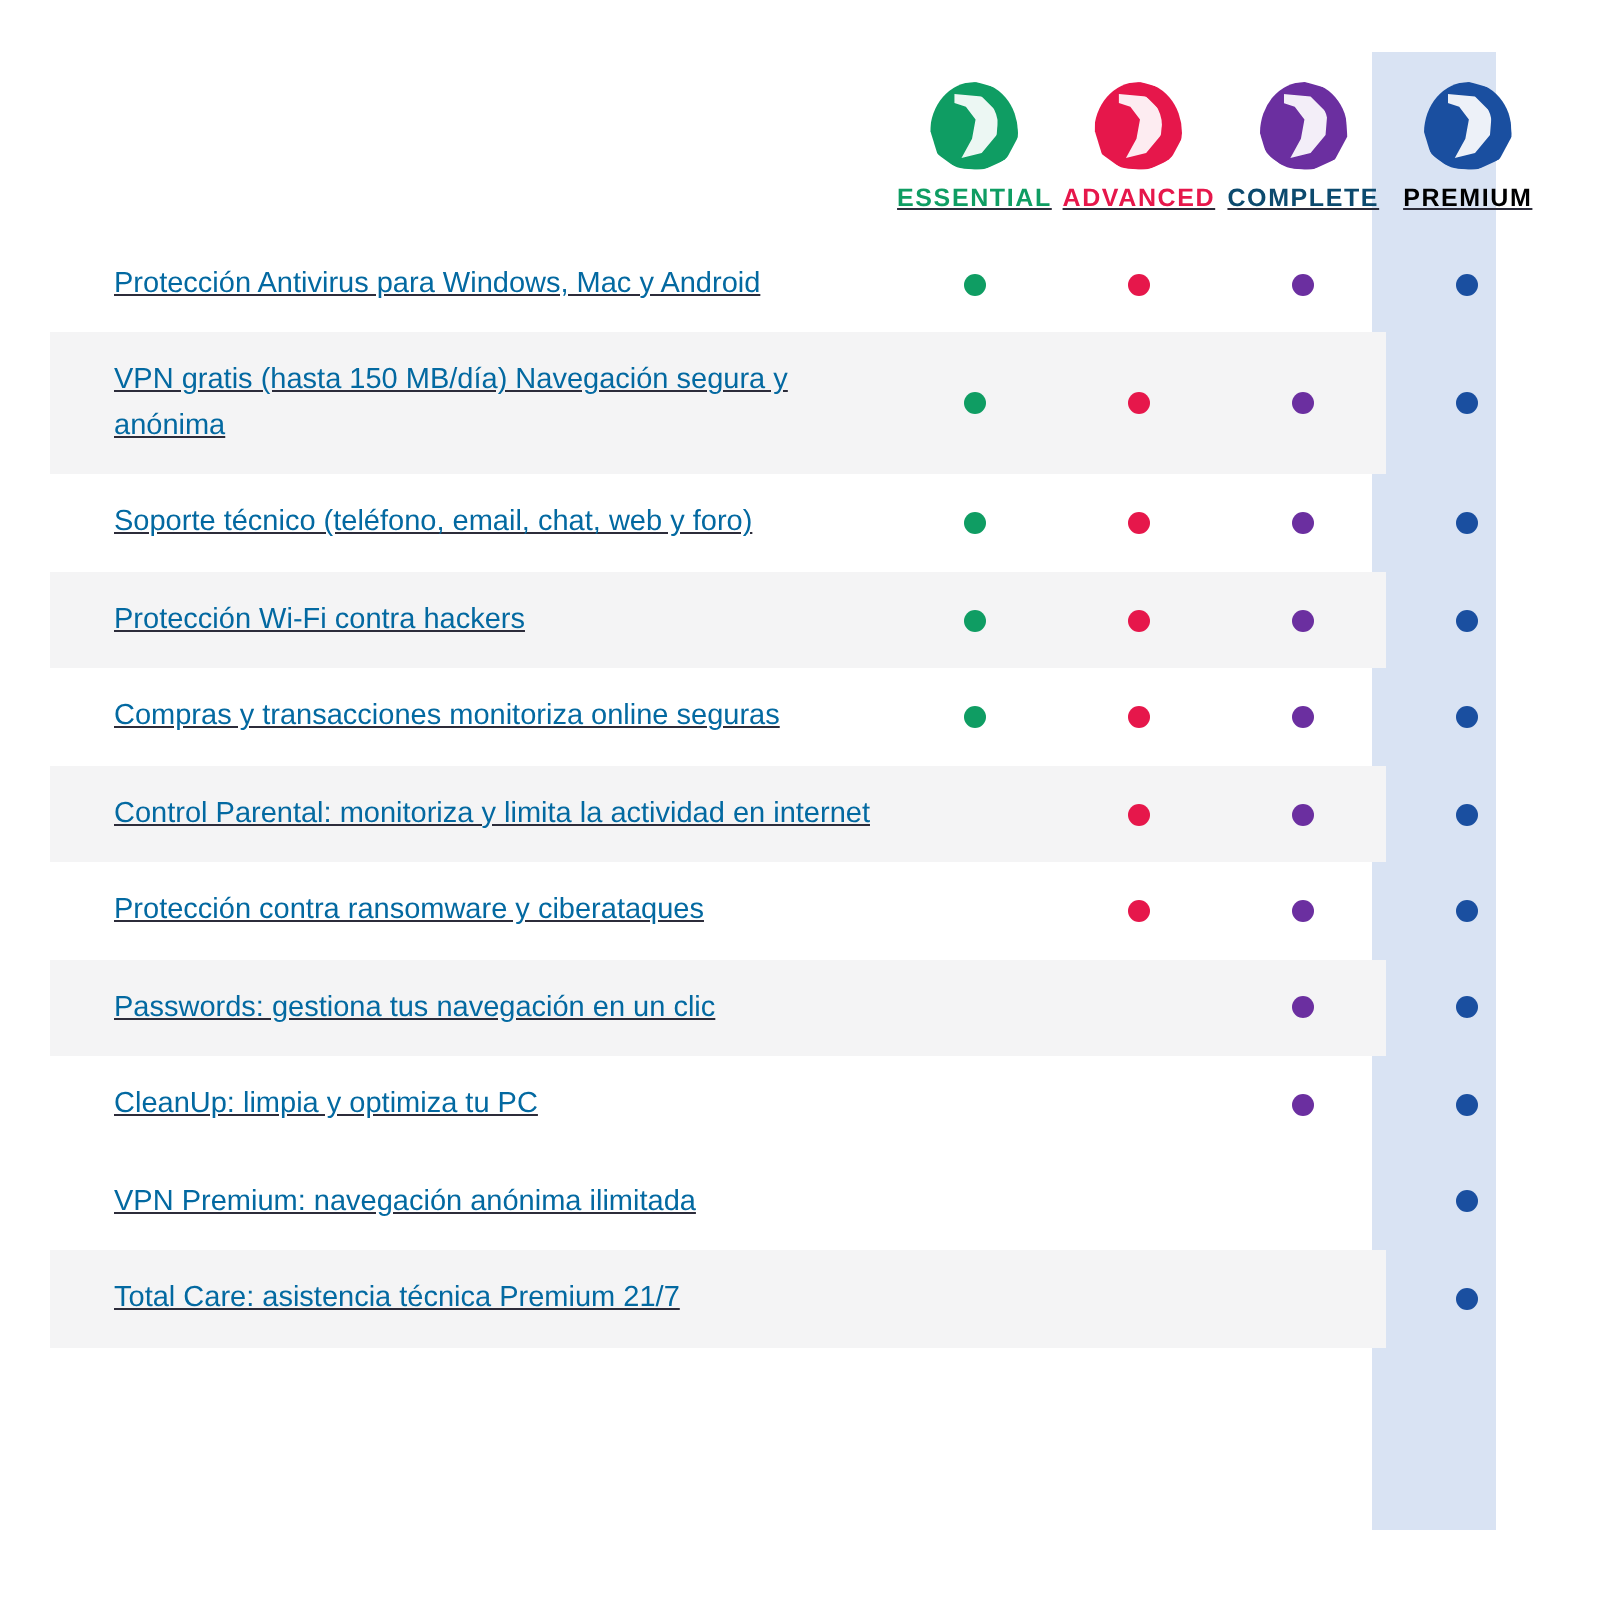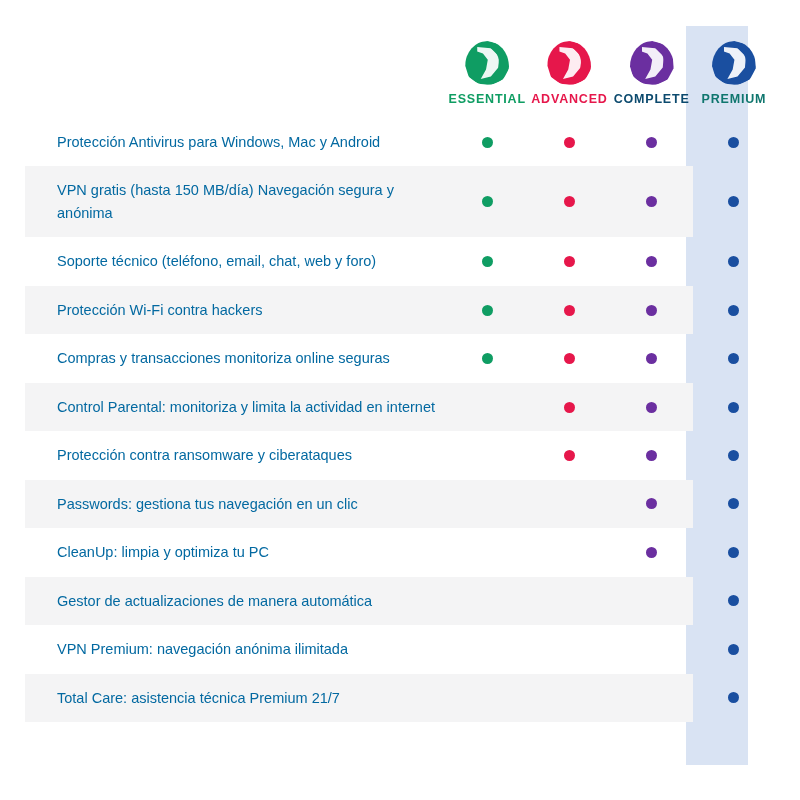--- a/index.html
+++ b/index.html
@@ -12,20 +12,21 @@
     color: #2c2c3a;
   }
 
   .sheet {
     position: relative;
     width: 800px;
     height: 800px;
     box-sizing: border-box;
     background: #ffffff;
     overflow: hidden;
+    text-decoration: underline;
   }
 
   
   .premium-highlight {
     position: absolute;
     left: 686px;
     top: 26px;
     width: 62px;
     height: 739px;
     background: #ccd9ef;
@@ -172,21 +173,21 @@
               </div>
               <div class="plan-name" style="color: #0c4a6e;">COMPLETE</div>
             </div>
           </th>
           <th>
             <div class="plan-head">
               <div class="plan-mark">
                 <div class="blob" style="background: rgb(26, 79, 160);"></div>
                 <div class="swoosh"></div>
               </div>
-              <div class="plan-name" style="color: #0f766e;">PREMIUM</div>
+              <div class="plan-name" style="color: #000000;">PREMIUM</div>
             </div>
           </th>
         </tr>
     </thead>
     <tbody id="table-body">
         <tr>
           <td>
             <div class="feature-text">Protección Antivirus para Windows, Mac y Android</div>
           </td>
           <td>
@@ -395,45 +396,20 @@
             </div>
           </td>
           <td>
             <div class="cell-dot-wrap">
               <span class="dot empty"></span>
             </div>
           </td>
           <td>
             <div class="cell-dot-wrap">
               <span class="dot" style="background: rgb(107, 47, 160);"></span>
-            </div>
-          </td>
-          <td class="plan-cell-premium">
-            <div class="cell-dot-wrap">
-              <span class="dot" style="background: rgb(26, 79, 160);"></span>
-            </div>
-          </td>
-        </tr>
-        <tr class="shaded">
-          <td>
-            <div class="feature-text">Gestor de actualizaciones de manera automática</div>
-          </td>
-          <td>
-            <div class="cell-dot-wrap">
-              <span class="dot empty"></span>
-            </div>
-          </td>
-          <td>
-            <div class="cell-dot-wrap">
-              <span class="dot empty"></span>
-            </div>
-          </td>
-          <td>
-            <div class="cell-dot-wrap">
-              <span class="dot empty"></span>
             </div>
           </td>
           <td class="plan-cell-premium">
             <div class="cell-dot-wrap">
               <span class="dot" style="background: rgb(26, 79, 160);"></span>
             </div>
           </td>
         </tr>
         <tr>
           <td>

